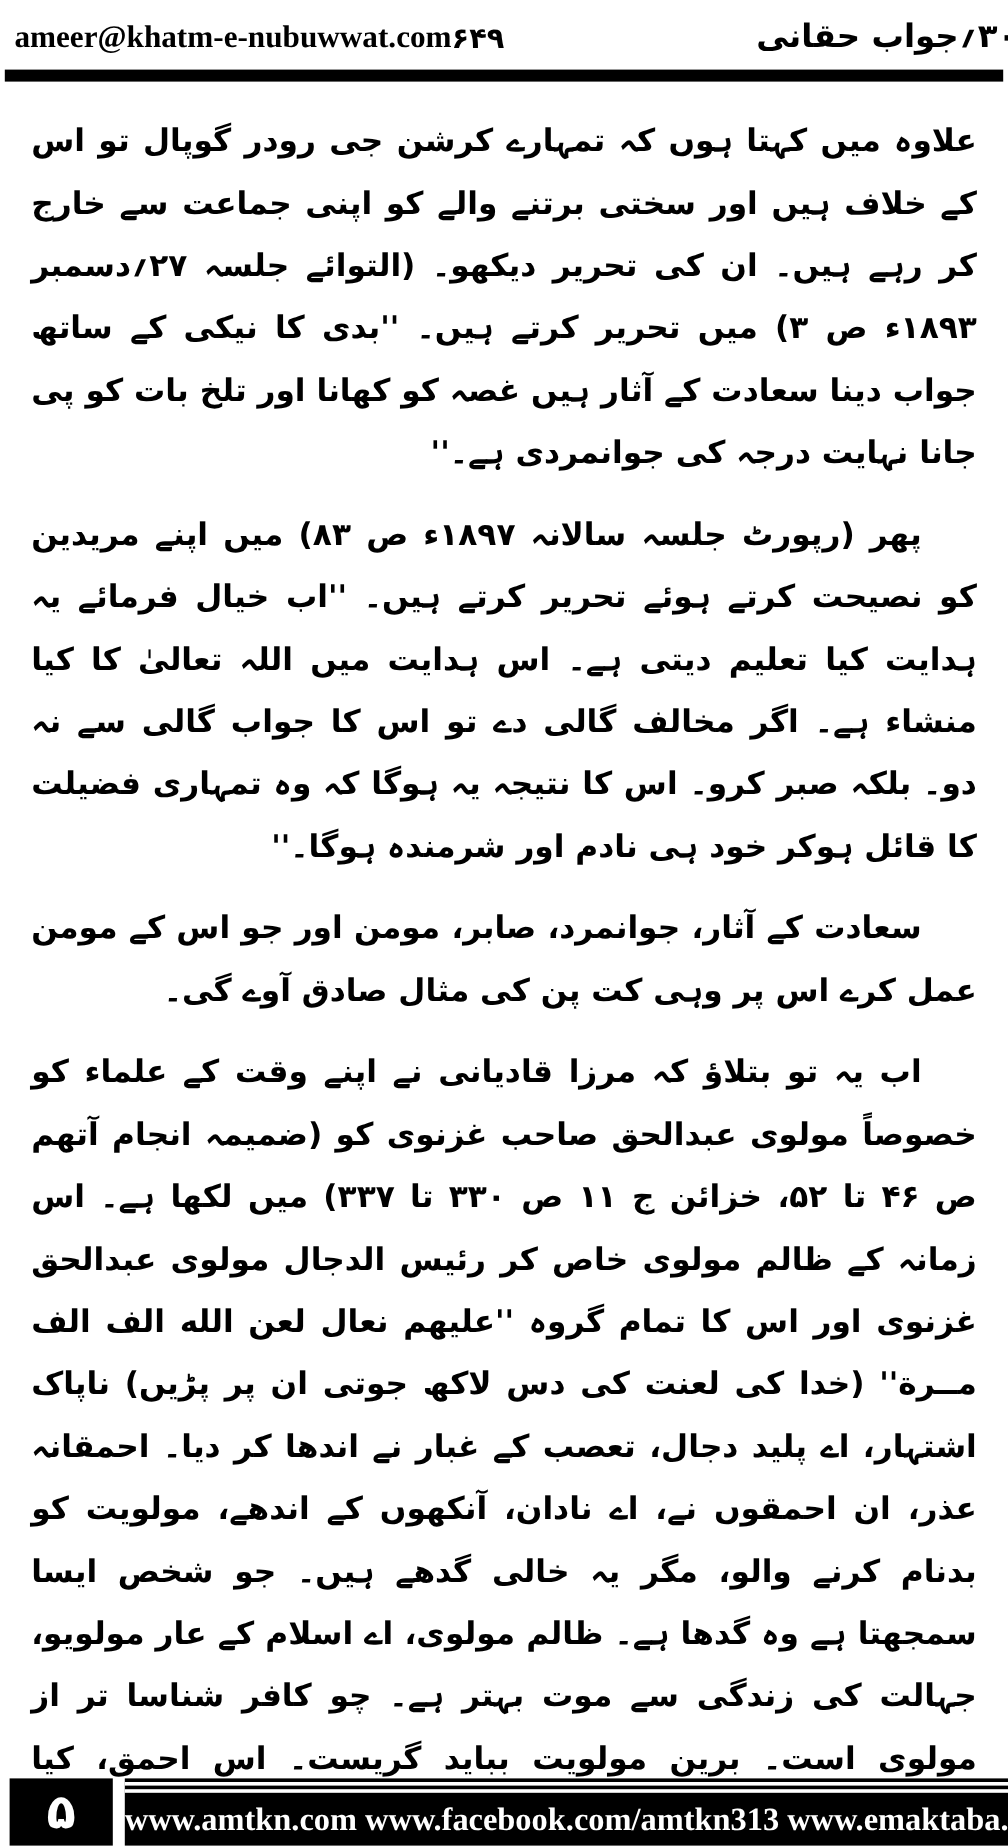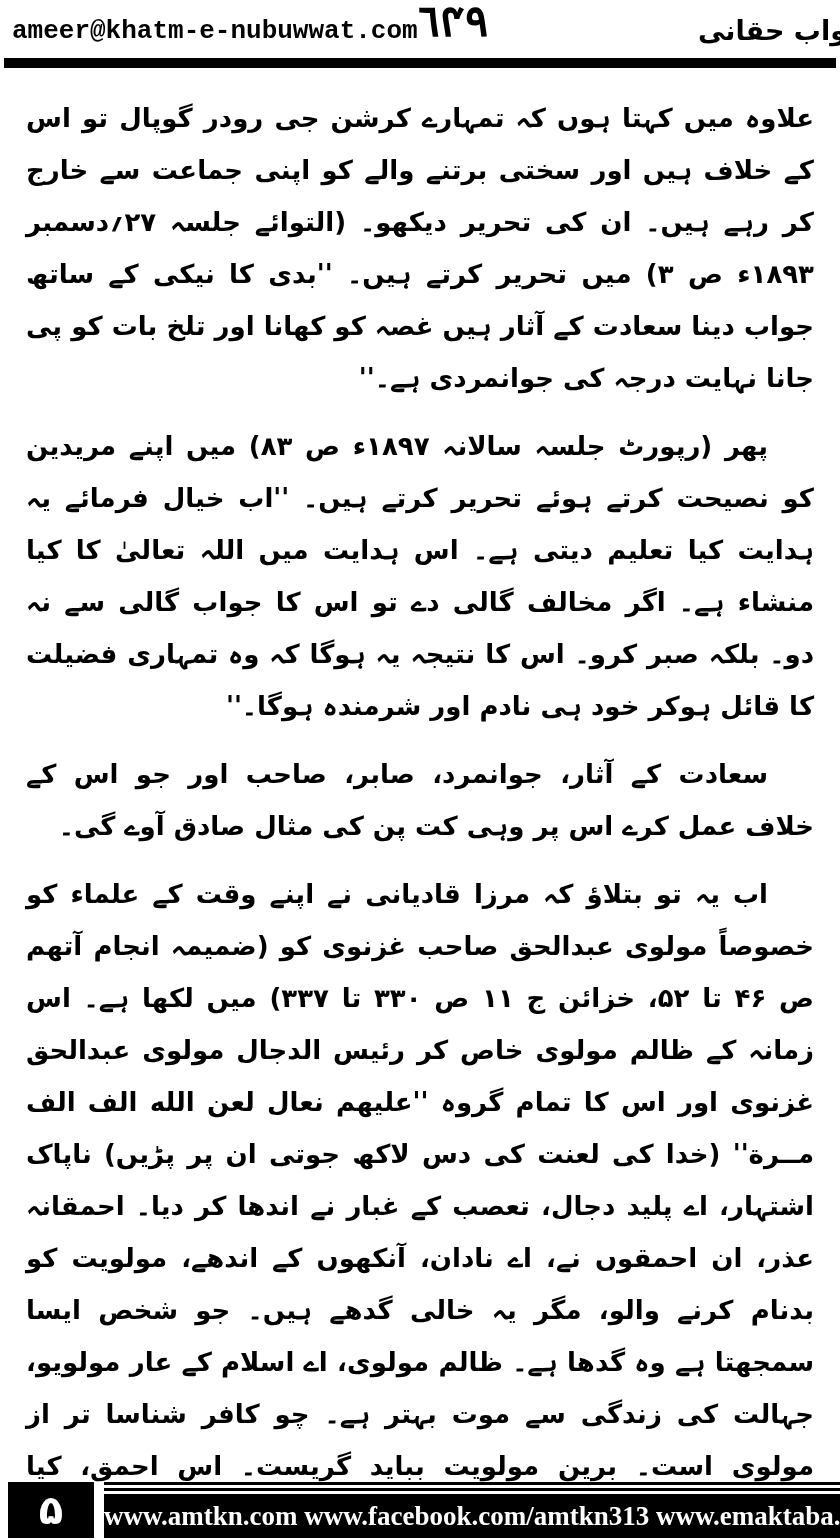--- a/index.html
+++ b/index.html
@@ -8,26 +8,26 @@
     position:relative;margin:0 auto;overflow:hidden;
     font-family:"DejaVu Sans",sans-serif;
     box-sizing:border-box;
   }
   
   .header{
     display:flex;align-items:flex-end;justify-content:space-between;
     padding:12px 12px 6px 12px;height:52px;box-sizing:border-box;
   }
   .header-email{
-    font-family:Liberation Mono, monospace;font-weight:bold;
+    font-family:Liberation Serif, serif;font-weight:bold;
     font-size:26px;letter-spacing:0px;white-space:nowrap;
   }
   .header-pageno{
-    font-size:40px;font-weight:bold;direction:rtl;
-    margin-right:210px;white-space:nowrap;font-family:Liberation Serif, serif;
+    font-size:24px;font-weight:bold;direction:rtl;
+    margin-right:210px;white-space:nowrap;
   }
   .header-title{
     direction:rtl;font-weight:bold;font-size:27px;white-space:nowrap;
   }
   .header-divider{height:10px;background:#000;margin:6px 4px 0 4px;}
   
   .body-text{
     direction:rtl;
     padding:8px 10px 0 10px;
     font-size:26px;font-weight:bold;line-height:52px;
@@ -66,21 +66,21 @@
     <div class="header-email">ameer@khatm-e-nubuwwat.com</div>
     <div class="header-pageno">۶۴۹</div>
     <div class="header-title">احتساب جلد۳۰؍جواب حقانی</div>
   </div>
 
   <div class="header-divider"></div>
 
   <div class="body-text">
     <p class="para">علاوہ میں کہتا ہوں کہ تمہارے کرشن جی رودر گوپال تو اس کے خلاف ہیں اور سختی برتنے والے کو اپنی جماعت سے خارج کر رہے ہیں۔ ان کی تحریر دیکھو۔ (التوائے جلسہ ۲۷؍دسمبر ۱۸۹۳ء ص ۳) میں تحریر کرتے ہیں۔ ''بدی کا نیکی کے ساتھ جواب دینا سعادت کے آثار ہیں غصہ کو کھانا اور تلخ بات کو پی جانا نہایت درجہ کی جوانمردی ہے۔''</p>
     <p class="para indent">پھر (رپورٹ جلسہ سالانہ ۱۸۹۷ء ص ۸۳) میں اپنے مریدین کو نصیحت کرتے ہوئے تحریر کرتے ہیں۔ ''اب خیال فرمائے یہ ہدایت کیا تعلیم دیتی ہے۔ اس ہدایت میں اللہ تعالیٰ کا کیا منشاء ہے۔ اگر مخالف گالی دے تو اس کا جواب گالی سے نہ دو۔ بلکہ صبر کرو۔ اس کا نتیجہ یہ ہوگا کہ وہ تمہاری فضیلت کا قائل ہوکر خود ہی نادم اور شرمندہ ہوگا۔''</p>
-    <p class="para indent">سعادت کے آثار، جوانمرد، صابر، صاحب اور جو اس کے خلاف عمل کرے اس پر وہی کت پن کی مثال صادق آوے گی۔</p>
+    <p class="para indent">سعادت کے آثار، جوانمرد، صابر، مومن اور جو اس کے مومن عمل کرے اس پر وہی کت پن کی مثال صادق آوے گی۔</p>
     <p class="para indent">اب یہ تو بتلاؤ کہ مرزا قادیانی نے اپنے وقت کے علماء کو خصوصاً مولوی عبدالحق صاحب غزنوی کو (ضمیمہ انجام آتھم ص ۴۶ تا ۵۲، خزائن ج ۱۱ ص ۳۳۰ تا ۳۳۷) میں لکھا ہے۔ اس زمانہ کے ظالم مولوی خاص کر رئیس الدجال مولوی عبدالحق غزنوی اور اس کا تمام گروہ ''علیهم نعال لعن الله الف الف مــرة'' (خدا کی لعنت کی دس لاکھ جوتی ان پر پڑیں) ناپاک اشتہار، اے پلید دجال، تعصب کے غبار نے اندھا کر دیا۔ احمقانہ عذر، ان احمقوں نے، اے نادان، آنکھوں کے اندھے، مولویت کو بدنام کرنے والو، مگر یہ خالی گدھے ہیں۔ جو شخص ایسا سمجھتا ہے وہ گدھا ہے۔ ظالم مولوی، اے اسلام کے عار مولویو، جہالت کی زندگی سے موت بہتر ہے۔ چو کافر شناسا تر از مولوی است۔ برین مولویت بباید گریست۔ اس احمق، کیا تمہارا نماز جنازہ پڑھوا دیا جائے۔ حماقت ظاہر ہوئی۔ تمہارا گندہ جھوٹ۔ مگر تم نے حق کو چھپانے کے لئے جھوٹ کا گوہ کھایا۔ پس اے بدذات، خبیث، دشمن اللہ ورسول، یہودیانہ تحریف، مگر تیرا جھوٹ اے نابکار پکڑا گیا۔ وہ بدذات خود جھوٹا اور بے ایمان ہے۔ اس نابکار کی تزویر اور تلبیس ہے۔ ان کی عقلوں پر ضلالت کا گرہن لگ گیا۔ تمام دنیا سے بدتر، ایمانی روشنی مسلوب ان کے دلوں پر انکار کی ظلمت کا خسوف وکسوف لگ گیا۔ سب مخالفوں سے کہتے ہیں کہ جس وقت یہ سب باتیں پوری ہو جائیں گی۔ (یعنی</p>
   </div>
 
   <div class="footer">
     <div class="footer-badge">۵</div>
     <div class="footer-bar">
       <div class="footer-stripe"></div>
       <div class="footer-stripe"></div>
       <div class="footer-urls">www.amtkn.com www.facebook.com/amtkn313 www.emaktaba.info</div>
     </div>

